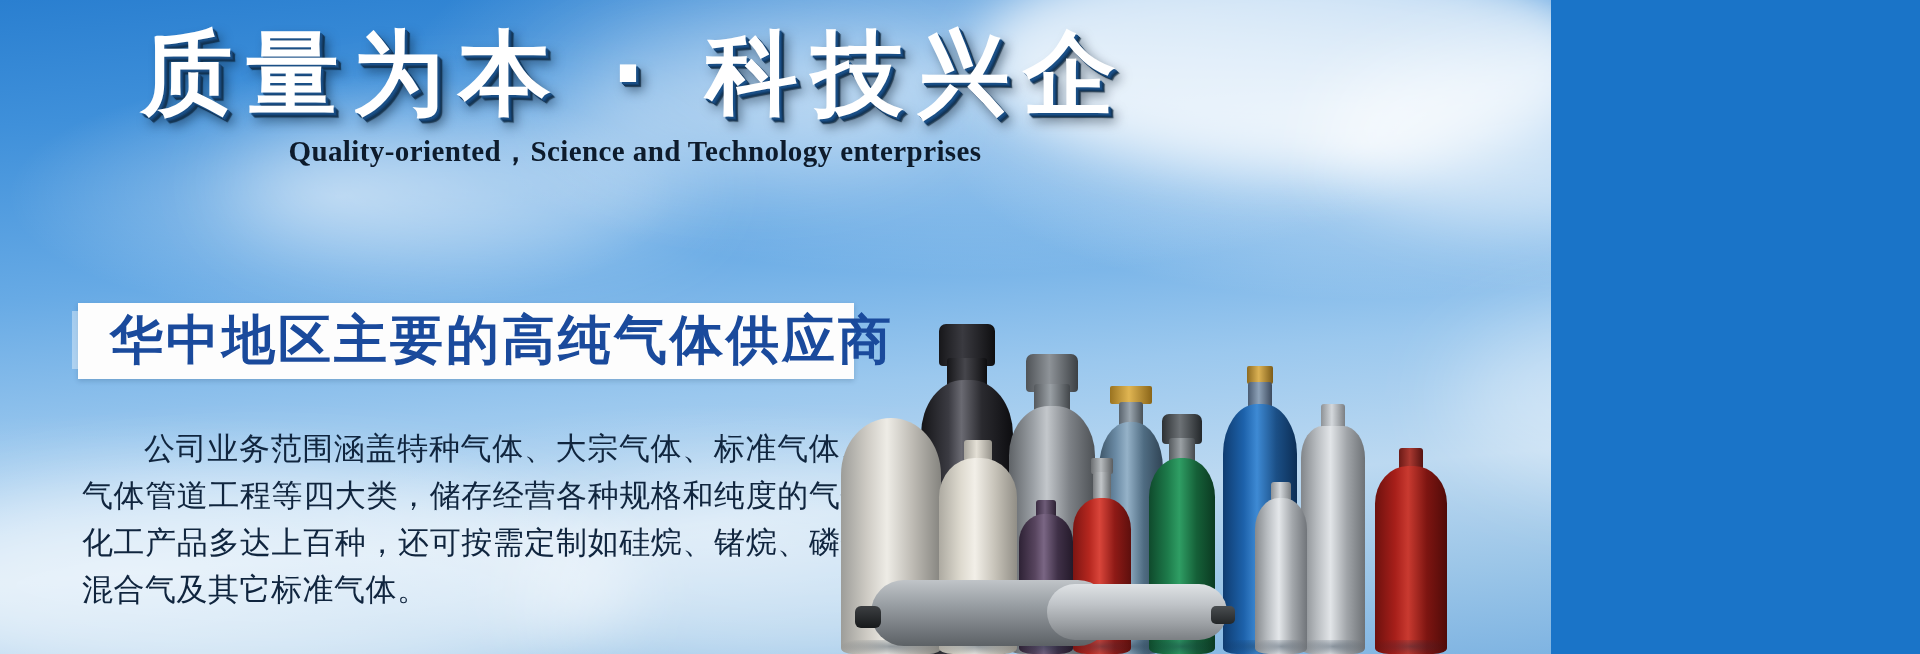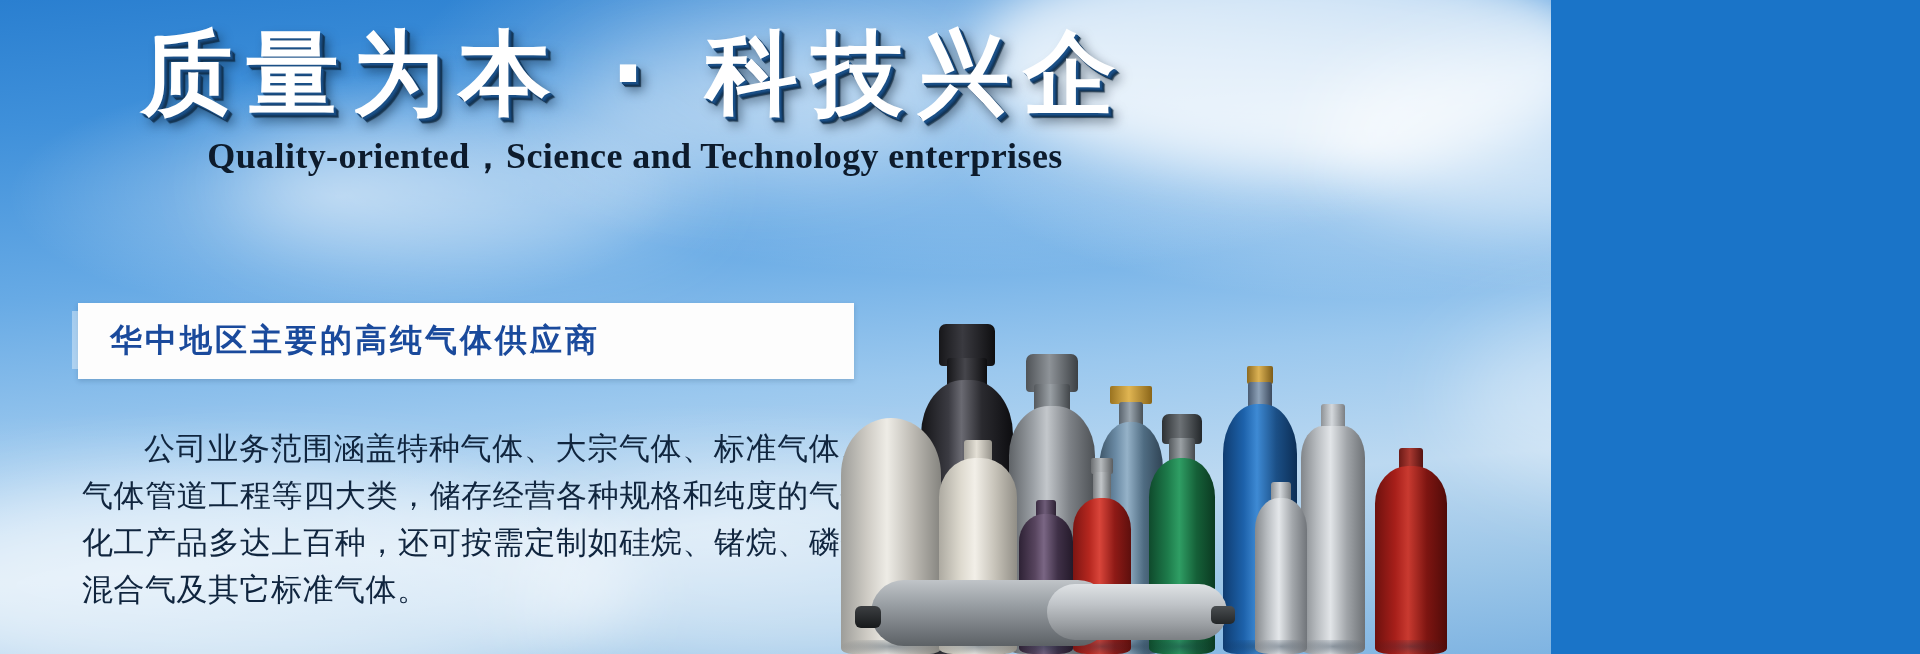--- a/index.html
+++ b/index.html
@@ -43,41 +43,41 @@
        4px 4px 0 #123557,
        5px 5px 1px rgba(8,30,50,.72),
        7px 8px 12px rgba(4,20,38,.55);
     white-space:nowrap;
   }
   .subtitle {
     position:absolute; left:0; top:132px; width:1270px;
     text-align:center;
     font-family:"Liberation Serif", "DejaVu Serif", serif;
     font-weight:700;
-    font-size:36px;
+    font-size:29px;
     letter-spacing:.4px;
     color:#0d1b2c;
     white-space:nowrap;
   }
 
   .whitebox {
     position:absolute; left:78px; top:303px;
     width:776px; height:76px;
     background:#fdfdfd;
     box-shadow:0 2px 5px rgba(10,40,70,.18);
     display:flex; align-items:center;
   }
   .whitebox .bar {
     position:absolute; left:-6px; top:8px; width:7px; height:58px;
     background:rgba(255,255,255,.38);
   }
   .whitebox-text {
     font-family:"DejaVu Sans", sans-serif;
     font-weight:700;
-    font-size:32px;
+    font-size:53px;
     letter-spacing:3px;
     color:#1a4a9c;
     padding-left:32px;
     white-space:nowrap;
   }
 
   .paragraph {
     position:absolute; left:82px; top:425px;
     width:790px;
     font-family:Liberation Sans, sans-serif;

